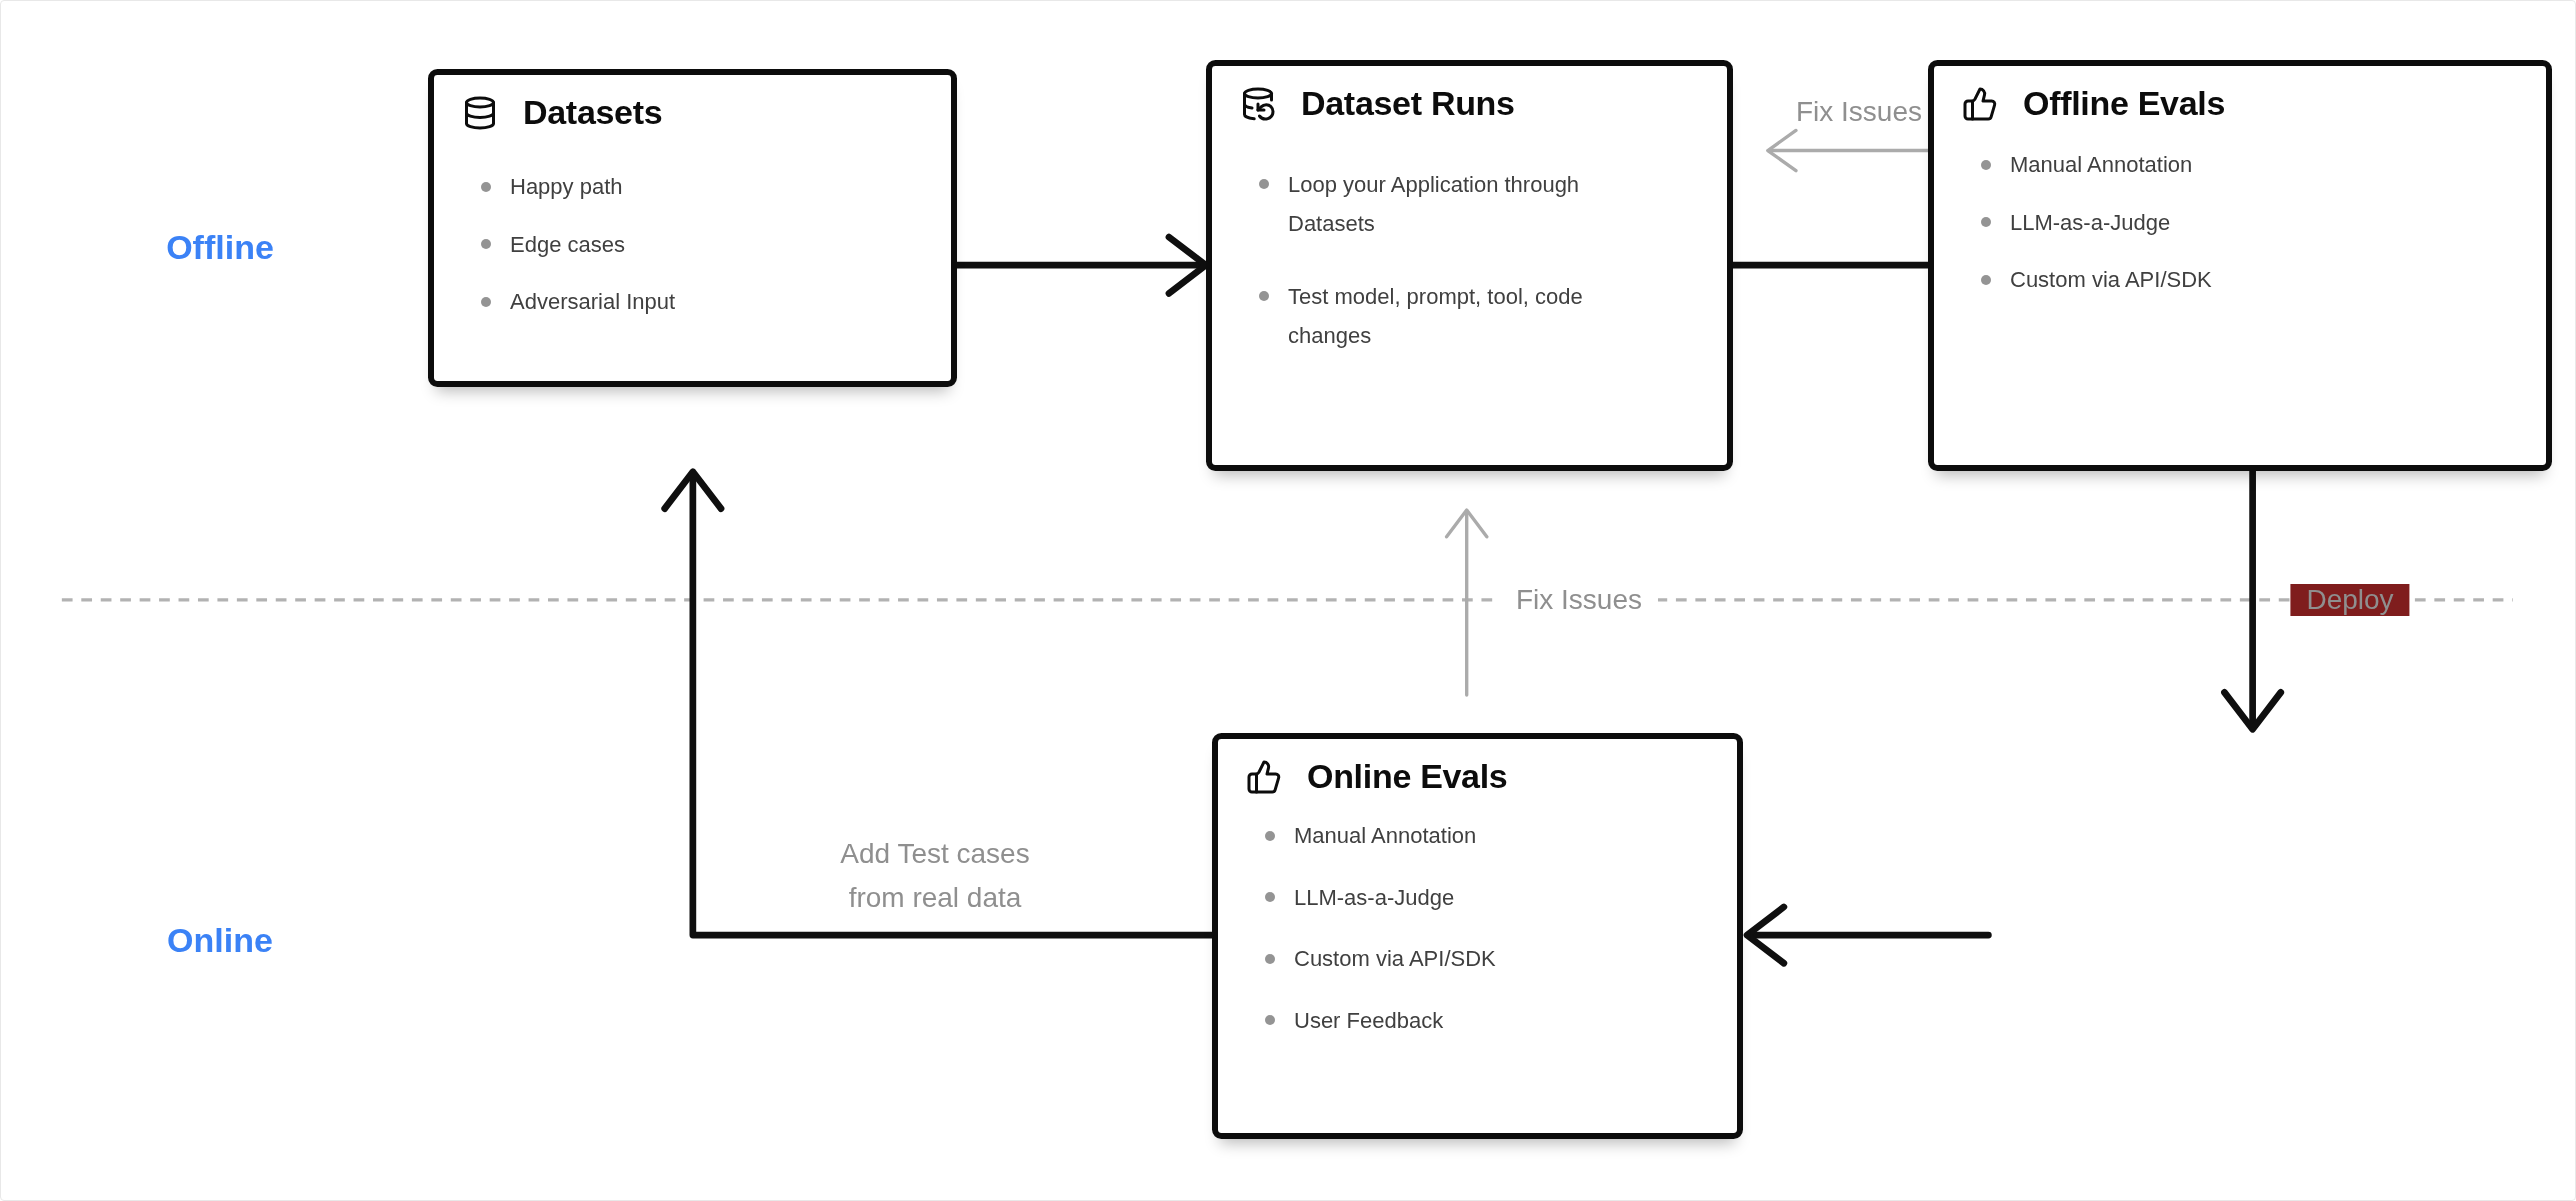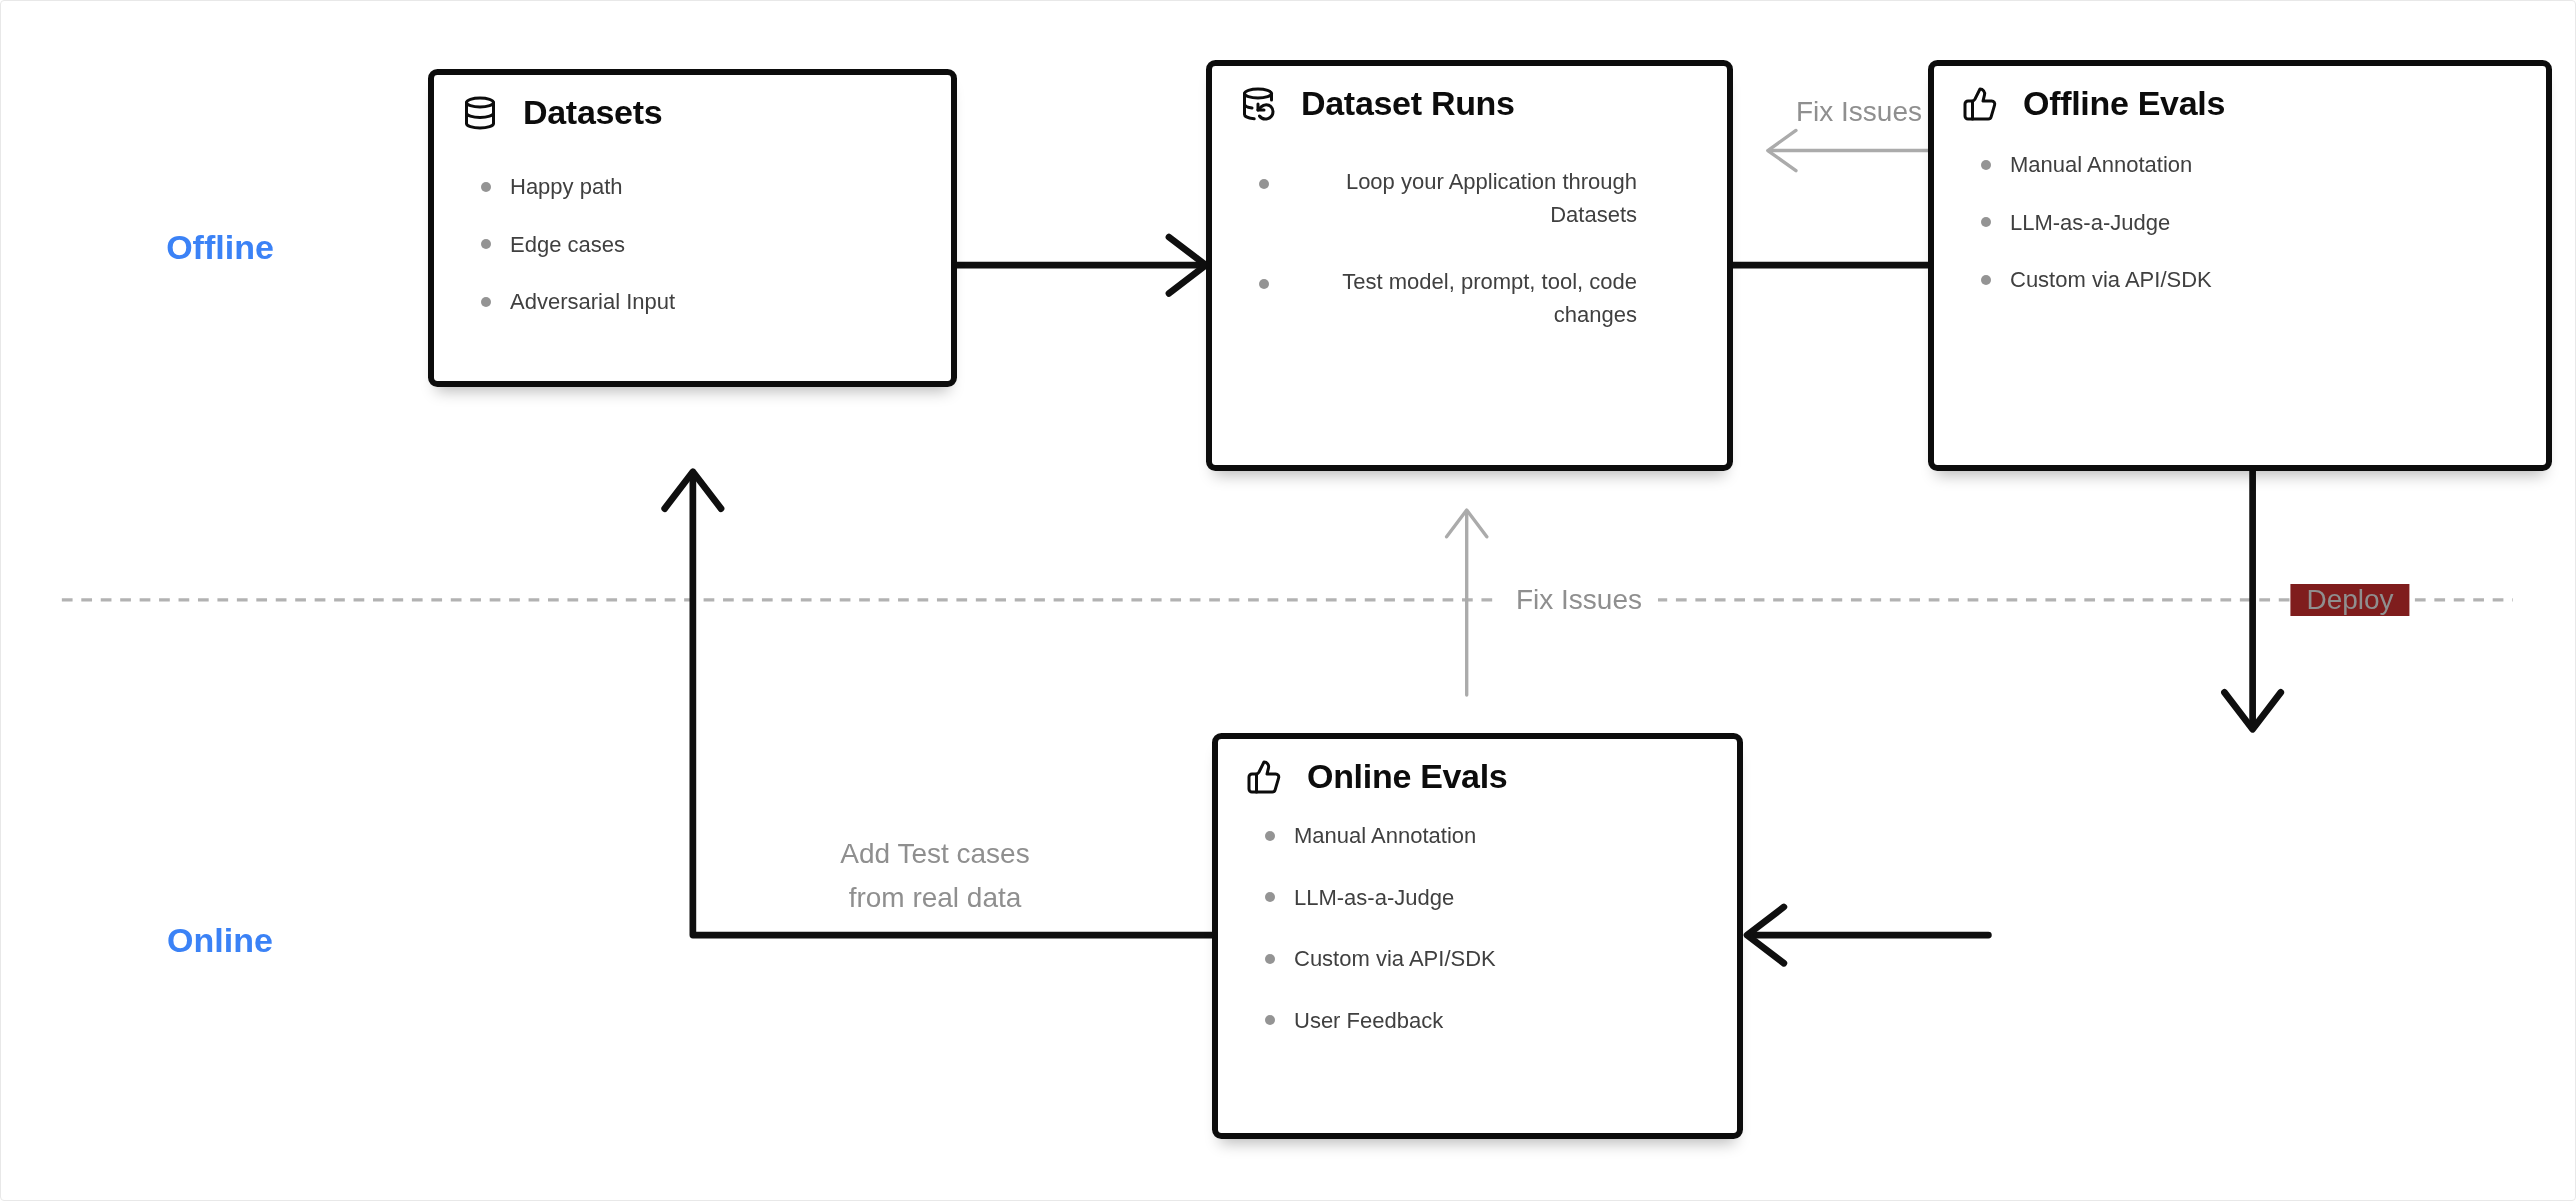--- a/index.html
+++ b/index.html
@@ -33,21 +33,21 @@
     content:"";position:absolute;left:-29.5px;top:10.7px;width:10px;height:10px;
     border-radius:50%;background:#949494;
   }
   #box-datasets ul{top:96px;}
   #box-offline-evals ul{top:83px;}
   #box-observability ul{top:83px;}
   #box-online-evals ul{top:81px;}
   #box-online-evals ul li{margin-bottom:29.5px;}
   #box-dataset-runs ul{top:99px;}
   #box-dataset-runs ul li{
-    line-height:33px;margin-bottom:34px;white-space:normal;width:349px;text-align:right;
+    line-height:39px;margin-bottom:34px;white-space:normal;width:349px;
   }
   #box-dataset-runs ul li::before{top:14px;}
   .section-label{
     position:absolute;z-index:3;transform:translate(-50%,-50%);
     font-size:34px;font-weight:700;color:#3b82f6;white-space:nowrap;
   }
   #label-offline{left:219px;top:246px;}
   #label-online{left:219px;top:939px;}
   .edge-label{
     position:absolute;z-index:3;transform:translate(-50%,-50%);

